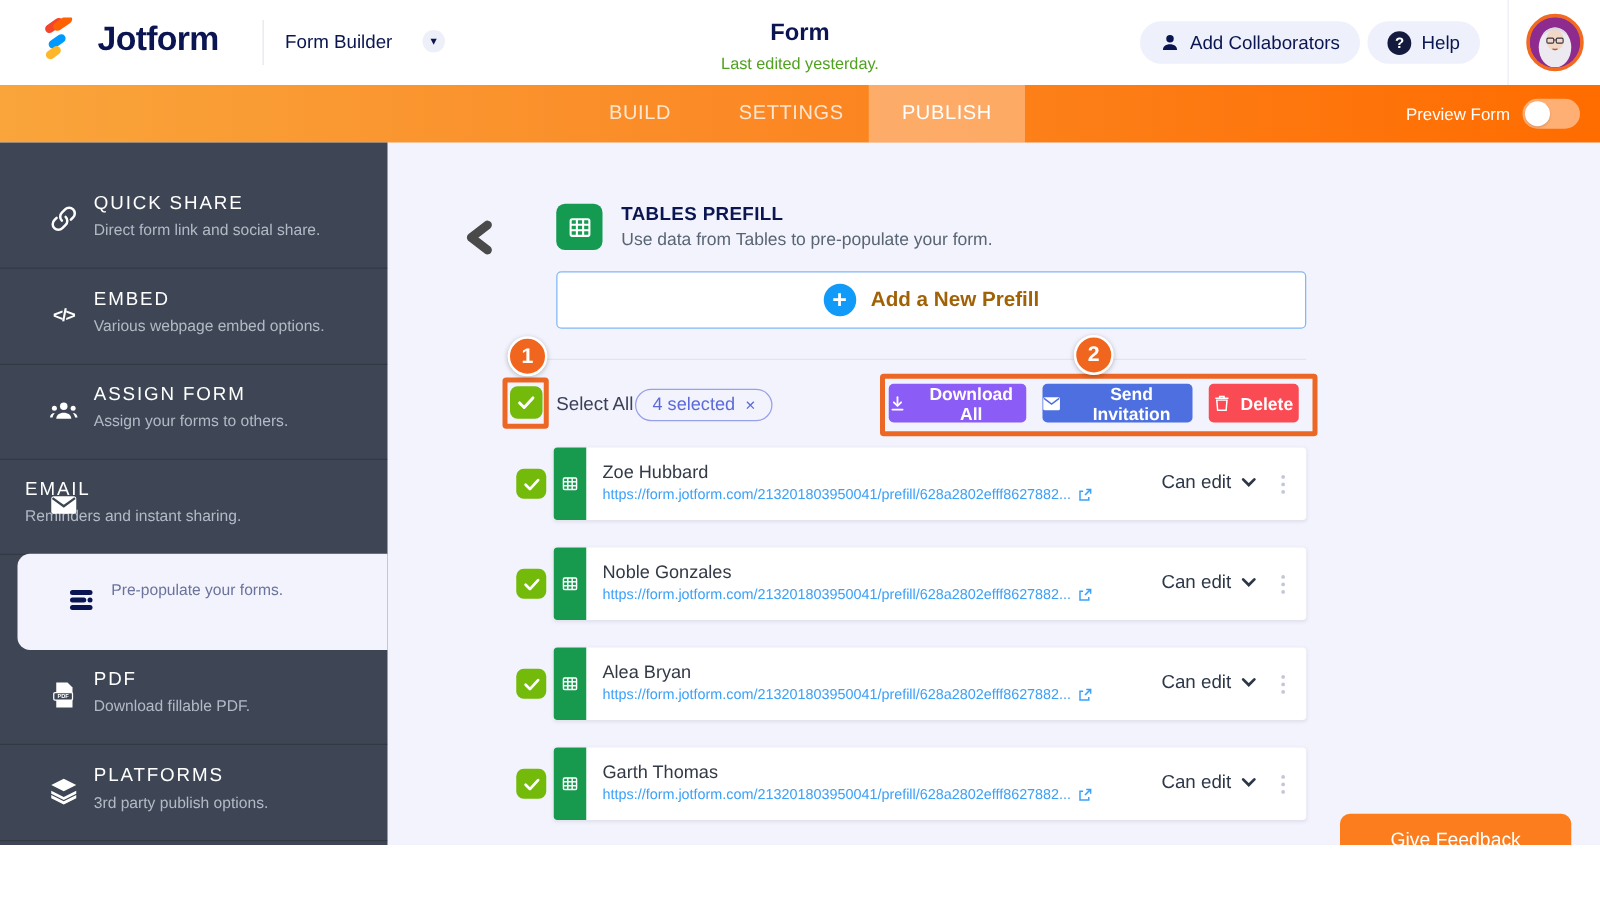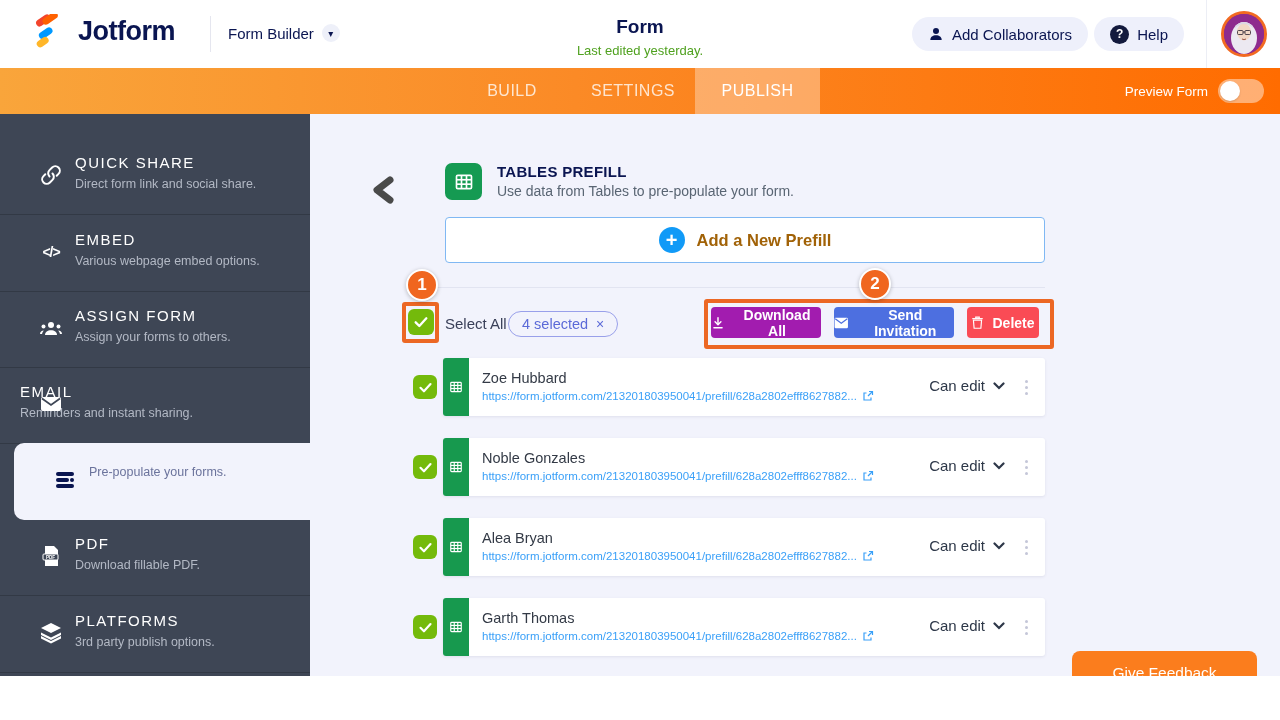--- a/index.html
+++ b/index.html
@@ -5,21 +5,21 @@
   * { margin:0; padding:0; box-sizing:border-box; }
   html,body { width:1280px; height:720px; }
   body { font-family:"Liberation Sans", sans-serif; }
   .app { position:relative; width:1280px; height:676px; background:#f2f3fc; overflow:hidden; }
 
   
   .header { position:absolute; left:0; top:0; width:1280px; height:68px; background:#fff; }
   .logo-wrap { position:absolute; left:32px; top:14px; display:flex; align-items:center; gap:12px; }
   .logo-word { font-size:27px; font-weight:bold; color:#0a1551; letter-spacing:-0.5px; }
   .hdr-divider { position:absolute; left:210px; top:16px; width:1px; height:36px; background:#e5e6ef; }
-  .product-switch { position:absolute; left:228px; top:24px; display:flex; align-items:center; gap:8px; cursor:pointer; }
+  .product-switch { position:absolute; left:228px; top:24px; display:flex; align-items:center; gap:24px; cursor:pointer; }
   .product-switch .label { font-size:15px; color:#0a1551; }
   .chev-circle { width:18px; height:18px; border-radius:50%; background:#eef0f9; color:#0a1551; font-size:10px; display:flex; align-items:center; justify-content:center; }
   .form-title-wrap { position:absolute; left:0; right:0; top:16px; text-align:center; pointer-events:none; }
   .form-title { font-size:19px; font-weight:bold; color:#0a1551; }
   .form-subtitle { margin-top:5px; font-size:13px; color:#4fa11f; }
   .hdr-pill { position:absolute; top:17px; height:34px; background:#eef0fb; border-radius:17px; display:flex; align-items:center; gap:8px; padding:0 16px; font-size:15px; color:#0a1551; cursor:pointer; }
   .pill-collab { right:192px; }
   .pill-help { right:96px; }
   .help-circle { width:19px; height:19px; border-radius:50%; background:#131a3d; color:#fff; font-size:12px; font-weight:bold; display:flex; align-items:center; justify-content:center; }
   .avatar-zone { position:absolute; right:0; top:0; width:74px; height:68px; border-left:1px solid #eceef5; display:flex; align-items:center; justify-content:center; }
@@ -65,21 +65,21 @@
   .ann-box { position:absolute; border:4px solid #ec6724; border-radius:3px; z-index:5; pointer-events:none; }
   .ann-box-1 { left:402px; top:302px; width:37px; height:41px; }
   .ann-box-2 { left:704px; top:299px; width:350px; height:50px; }
   .checkbox { position:absolute; background:#74ba0b; border-radius:6px; display:flex; align-items:center; justify-content:center; cursor:pointer; }
   .cb-selectall { left:408px; top:309px; width:26px; height:26px; }
   .cb-row { width:24px; height:24px; left:413px; }
   .selectall-label { position:absolute; left:445px; top:315px; font-size:15px; color:#3a4059; }
   .selected-pill { position:absolute; left:508px; top:311px; height:26px; padding:0 13px; border:1px solid #99a0ea; border-radius:13px; display:flex; align-items:center; gap:8px; font-size:14.5px; color:#5b6ad8; cursor:pointer; background:transparent; }
   .pill-x { font-size:14px; cursor:pointer; }
   .action-btn { position:absolute; top:307px; height:31px; border:none; border-radius:4px; color:#fff; font-size:14px; font-weight:bold; font-family:"Liberation Sans",sans-serif; display:flex; align-items:center; justify-content:center; gap:8px; cursor:pointer; z-index:4; }
-  .btn-download { left:711px; width:110px; background:#a21caf; }
+  .btn-download { left:711px; width:110px; background:#8b5cf6; }
   .btn-send { left:834px; width:120px; background:#4d6fe0; }
   .btn-delete { left:967px; width:72px; background:#fa4b55; }
 
   
   .prefill-card { position:absolute; left:443px; width:602px; height:58px; background:#fff; border-radius:3px; box-shadow:0 1px 3px rgba(60,60,100,0.1); }
   .row-bar { position:absolute; left:0; top:0; width:26px; height:58px; background:#17994e; border-radius:3px 0 0 3px; display:flex; align-items:center; justify-content:center; }
   .row-name { position:absolute; left:39px; top:12px; font-size:14.5px; font-weight:500; color:#333a46; }
   .row-url { position:absolute; left:39px; top:32px; font-size:11.5px; color:#3aa0f8; display:flex; align-items:center; gap:5px; cursor:pointer; }
   .row-perm { position:absolute; right:40px; top:19px; display:flex; align-items:center; gap:8px; font-size:15px; color:#2d3748; cursor:pointer; }
   .row-kebab { position:absolute; right:14px; top:17px; width:10px; height:24px; display:flex; flex-direction:column; align-items:center; justify-content:center; gap:3px; cursor:pointer; }

